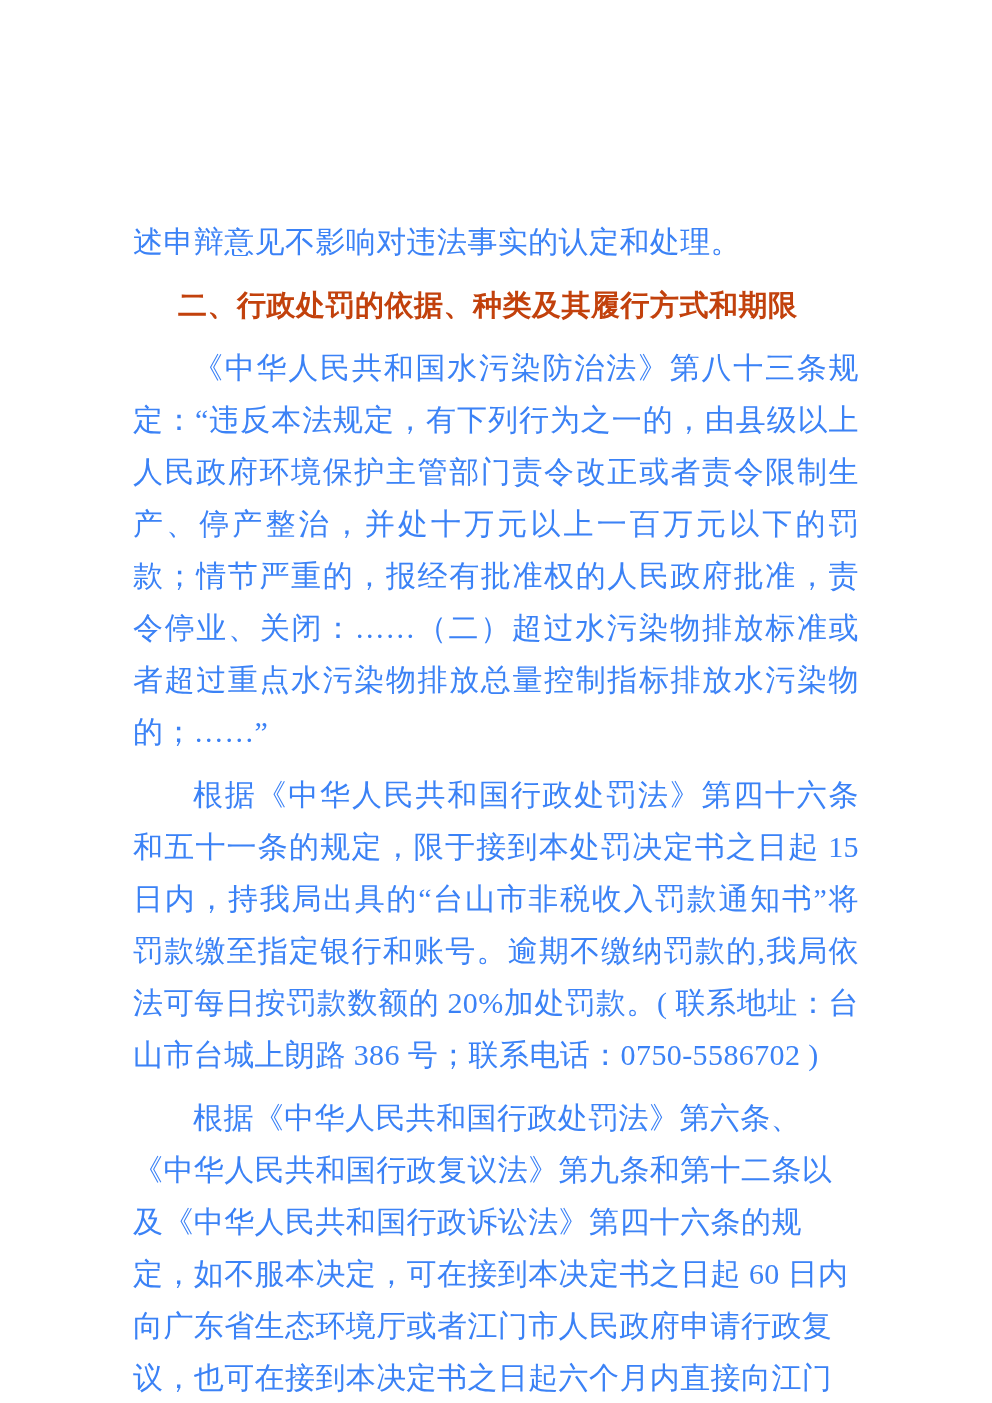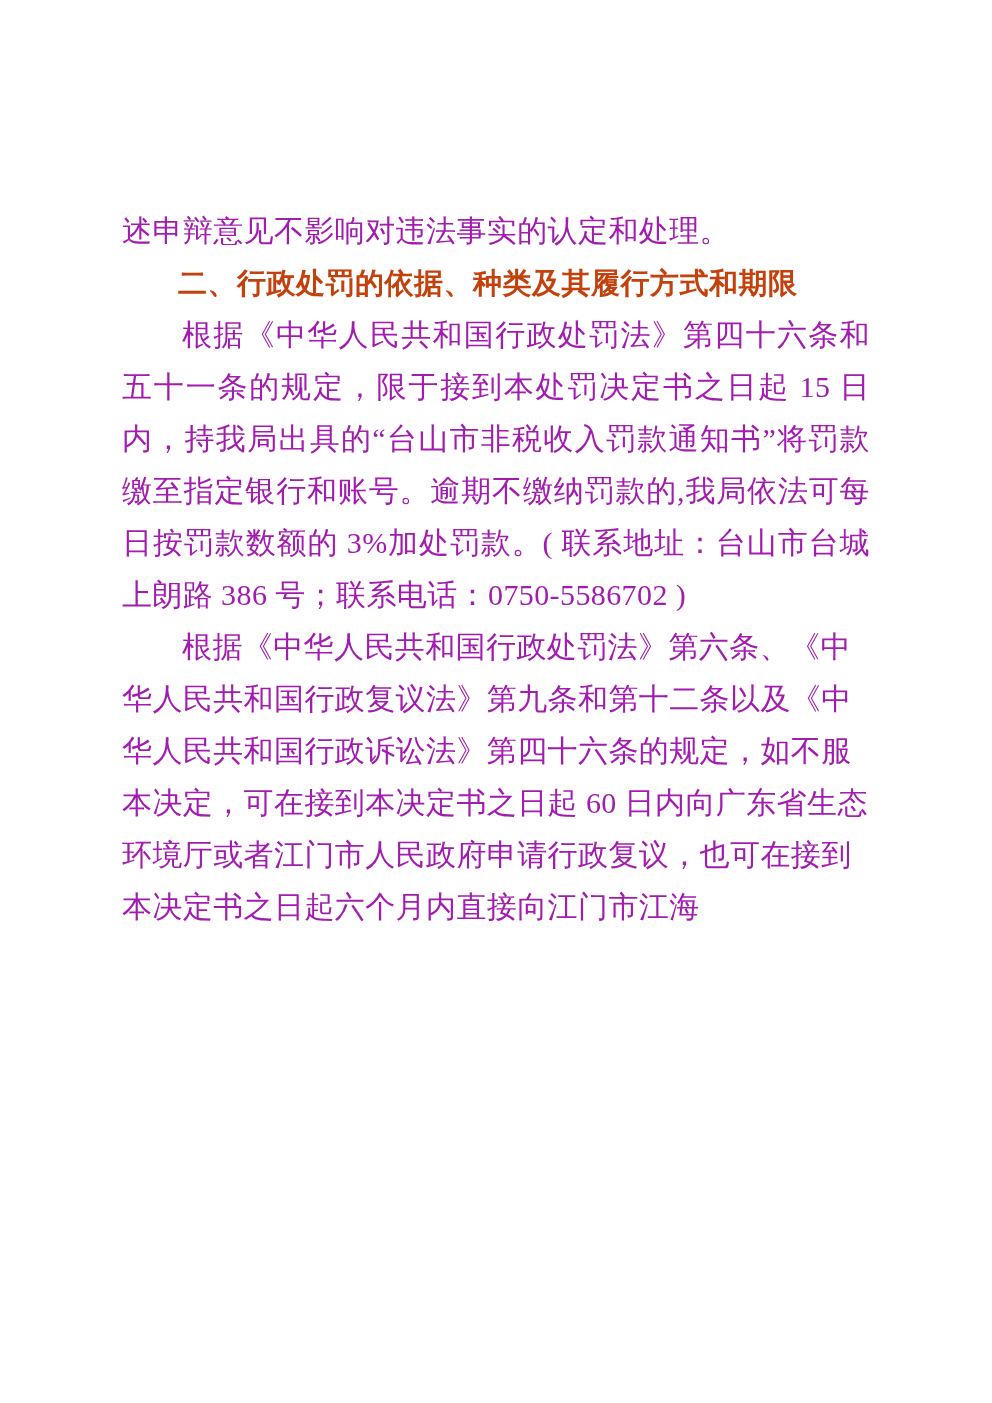--- a/index.html
+++ b/index.html
@@ -19,28 +19,28 @@
   }
 
   #doc-body {
     position: absolute;
     left: 122px;
     top: 205px;
     width: 748px;
   }
 
   .para {
-    margin: 0;
+    margin: 11px;
     font-family: "Liberation Serif", "DejaVu Serif", serif;
     font-size: 30px;
     line-height: 52px;
     letter-spacing: 0.4px;
     text-align: justify;
     text-justify: inter-character;
-    color: #a21caf;
+    color: #3b82f6;
     word-break: break-all;
   }
 
   .para.indent {
     text-indent: 60px;
   }
 
   .heading {
     margin: 0;
     font-family: "Liberation Sans", "DejaVu Sans", sans-serif;
@@ -61,22 +61,23 @@
 <body>
 
 <div id="page">
 
   <div id="doc-body">
 
     <p class="para">述申辩意见不影响对违法事实的认定和处理。</p>
 
     <p class="heading">二、行政处罚的依据、种类及其履行方式和期限</p>
 
+    <p class="para indent">《中华人民共和国水污染防治法》第八十三条规定：“违反本法规定，有下列行为之一的，由县级以上人民政府环境保护主管部门责令改正或者责令限制生产、停产整治，并处十万元以上一百万元以下的罚款；情节严重的，报经有批准权的人民政府批准，责令停业、关闭：……（二）超过水污染物排放标准或者超过重点水污染物排放总量控制指标排放水污染物的；……”</p>
 
 
-    <p class="para indent">根据《中华人民共和国行政处罚法》第四十六条和五十一条的规定，限于接到本处罚决定书之日起 15 日内，持我局出具的“台山市非税收入罚款通知书”将罚款缴至指定银行和账号。逾期不缴纳罚款的,我局依法可每日按罚款数额的 3%加处罚款。( 联系地址：台山市台城上朗路 386 号；联系电话：0750-5586702 )</p>
+    <p class="para indent">根据《中华人民共和国行政处罚法》第四十六条和五十一条的规定，限于接到本处罚决定书之日起 15 日内，持我局出具的“台山市非税收入罚款通知书”将罚款缴至指定银行和账号。逾期不缴纳罚款的,我局依法可每日按罚款数额的 20%加处罚款。( 联系地址：台山市台城上朗路 386 号；联系电话：0750-5586702 )</p>
 
 
     <p class="para indent last">根据《中华人民共和国行政处罚法》第六条、《中华人民共和国行政复议法》第九条和第十二条以及《中华人民共和国行政诉讼法》第四十六条的规定，如不服本决定，可在接到本决定书之日起 60 日内向广东省生态环境厅或者江门市人民政府申请行政复议，也可在接到本决定书之日起六个月内直接向江门市江海</p>
 
   </div>
 
 </div>
 
 </body></html>

